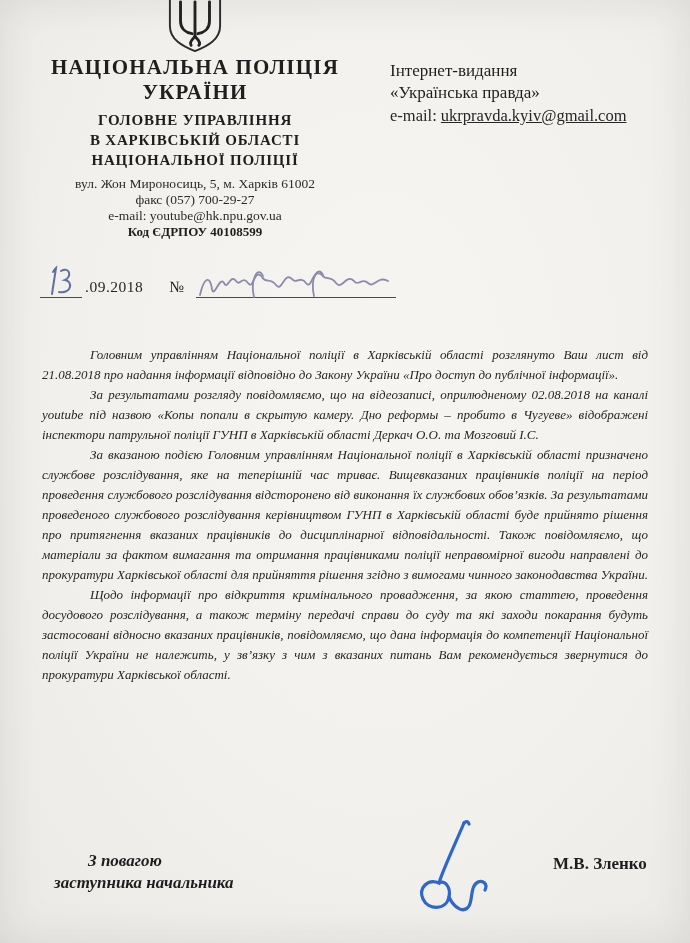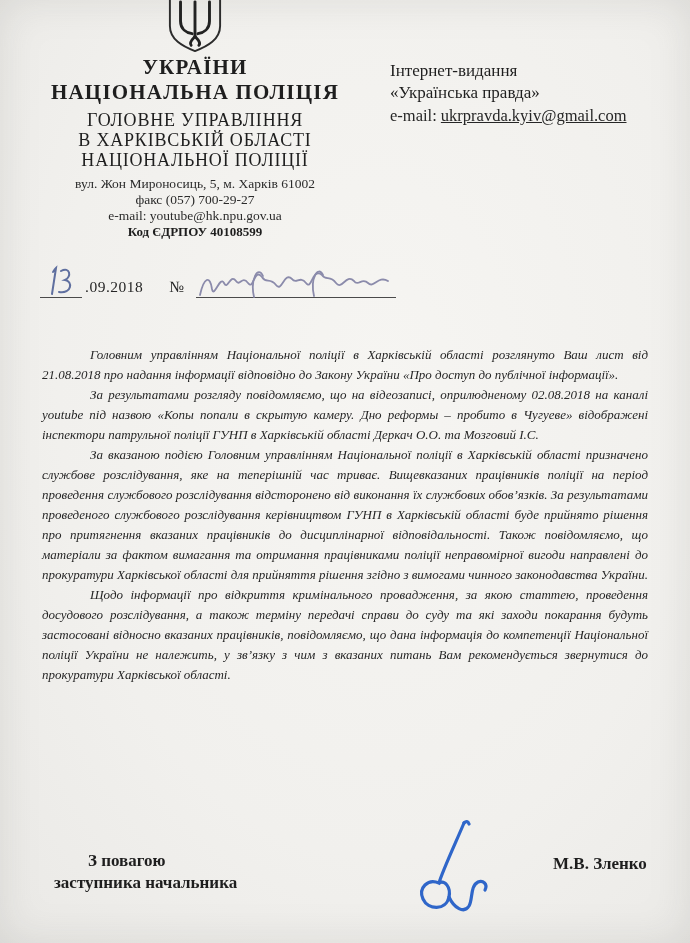--- a/index.html
+++ b/index.html
@@ -11,42 +11,42 @@
     background-image:radial-gradient(ellipse at 55% 40%, #f6f5f2 0%, #f1f0ed 60%, #eae9e6 100%);
     font-family:"Liberation Serif","DejaVu Serif",serif;
     color:#262626;
     overflow:hidden;
     box-shadow:inset 0 0 40px rgba(120,120,115,0.18);
   }
   
   .sender{position:absolute;left:28px;top:0;width:334px;text-align:center;}
   .emblem{display:block;margin:-3px auto 2px auto;}
   .org-big{font-weight:bold;font-size:21px;line-height:25px;letter-spacing:1.2px;color:#1e1e1e;}
-  .org-mid{font-weight:normal;font-size:18px;line-height:20px;letter-spacing:0.8px;color:#1e1e1e;}
+  .org-mid{font-weight:bold;font-size:15px;line-height:20px;letter-spacing:0.8px;color:#1e1e1e;}
   .org-mid-wrap{margin-top:5px;}
   .addr{font-size:13.5px;line-height:15.8px;margin-top:6px;color:#2b2b2b;}
   .edrpou{font-weight:bold;font-size:13px;margin-top:1px;color:#1e1e1e;}
   
   .recipient{position:absolute;left:390px;top:60px;width:280px;font-size:17px;line-height:22px;}
   .recipient .b{font-weight:normal;color:#1e1e1e;}
   .recipient .email-line{font-size:16.5px;margin-top:1px;}
   .recipient .email-addr{text-decoration:underline;}
   
   .refline{position:absolute;left:40px;top:258px;height:40px;display:flex;align-items:flex-end;}
   .day-slot{position:relative;width:42px;height:36px;border-bottom:1.5px solid #4a4a4a;}
   .day-slot svg{position:absolute;left:2px;bottom:-2px;}
   .date-printed{font-size:15.5px;margin-left:3px;letter-spacing:0.5px;padding-bottom:2px;}
   .no-sign{font-size:15.5px;margin-left:26px;padding-bottom:2px;}
   .number-slot{position:relative;width:200px;height:36px;margin-left:12px;border-bottom:1.5px solid #4a4a4a;}
   .number-slot svg{position:absolute;left:0;bottom:-8px;}
   
   .body{position:absolute;left:42px;top:345px;width:606px;font-size:13px;line-height:20px;text-align:justify;color:#262626;font-style:italic;}
   .body p{margin:0;text-indent:48px;}
   
-  .valediction{position:absolute;left:40px;top:850px;width:240px;font-weight:bold;font-size:17px;line-height:22px;color:#1e1e1e;}
+  .valediction{position:absolute;left:40px;top:850px;width:240px;font-weight:bold;font-size:17px;line-height:22px;color:#1e1e1e;font-style:italic;}
   .valediction .v1{padding-left:48px;}
   .valediction .v2{padding-left:14px;}
   .signature-ink{position:absolute;left:412px;top:820px;}
   .signer-name{position:absolute;left:553px;top:854px;font-weight:bold;font-size:17px;color:#1e1e1e;}
 </style>
 </head>
 <body>
 
 <div class="page">
 
@@ -54,22 +54,22 @@
     <svg class="emblem" width="58" height="56" viewBox="0 0 60 58">
       <path d="M4,1 H56 V30 C56,44 43,51 30,56 C17,51 4,44 4,30 Z" fill="none" stroke="#2c2c2c" stroke-width="2"></path>
       <g fill="none" stroke="#222" stroke-width="3" stroke-linecap="round">
         <path d="M30,5 V41"></path>
         <path d="M15,5 V25 C15,33 21,37 27,38"></path>
         <path d="M45,5 V25 C45,33 39,37 33,38"></path>
         <path d="M30,41 C26,45 24,48 26,50"></path>
         <path d="M30,41 C34,45 36,48 34,50"></path>
       </g>
     </svg>
+    <div class="org-big">НАЦІОНАЛЬНА ПОЛІЦІЯ</div>
     <div class="org-big">УКРАЇНИ</div>
-    <div class="org-big">НАЦІОНАЛЬНА ПОЛІЦІЯ</div>
     <div class="org-mid-wrap">
       <div class="org-mid">ГОЛОВНЕ УПРАВЛІННЯ</div>
       <div class="org-mid">В ХАРКІВСЬКІЙ ОБЛАСТІ</div>
       <div class="org-mid">НАЦІОНАЛЬНОЇ ПОЛІЦІЇ</div>
     </div>
     <div class="addr">
       <div>вул. Жон Мироносиць, 5, м. Харків 61002</div>
       <div>факс (057) 700-29-27</div>
       <div>e-mail: youtube@hk.npu.gov.ua</div>
     </div>

